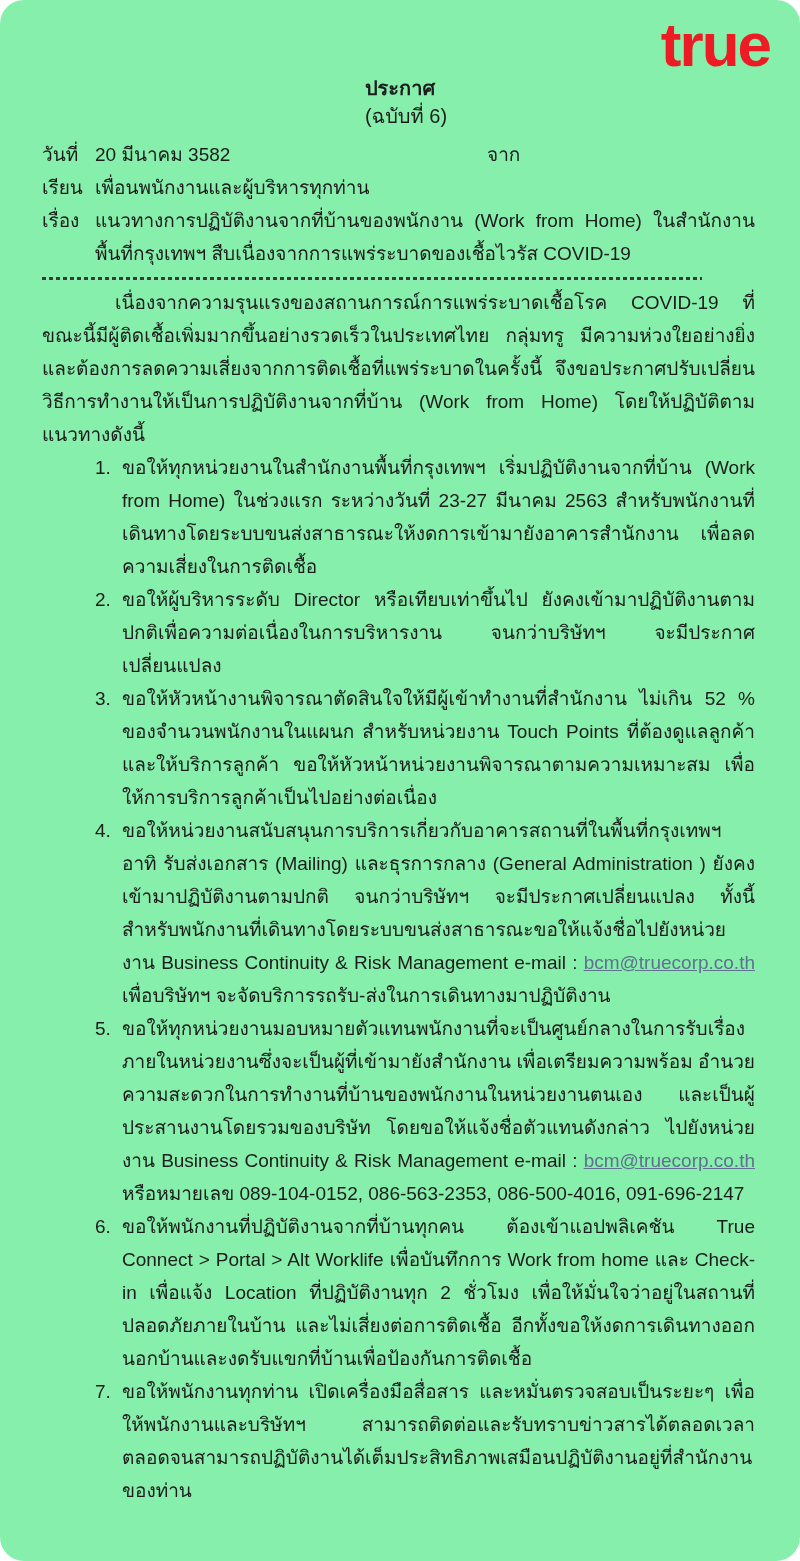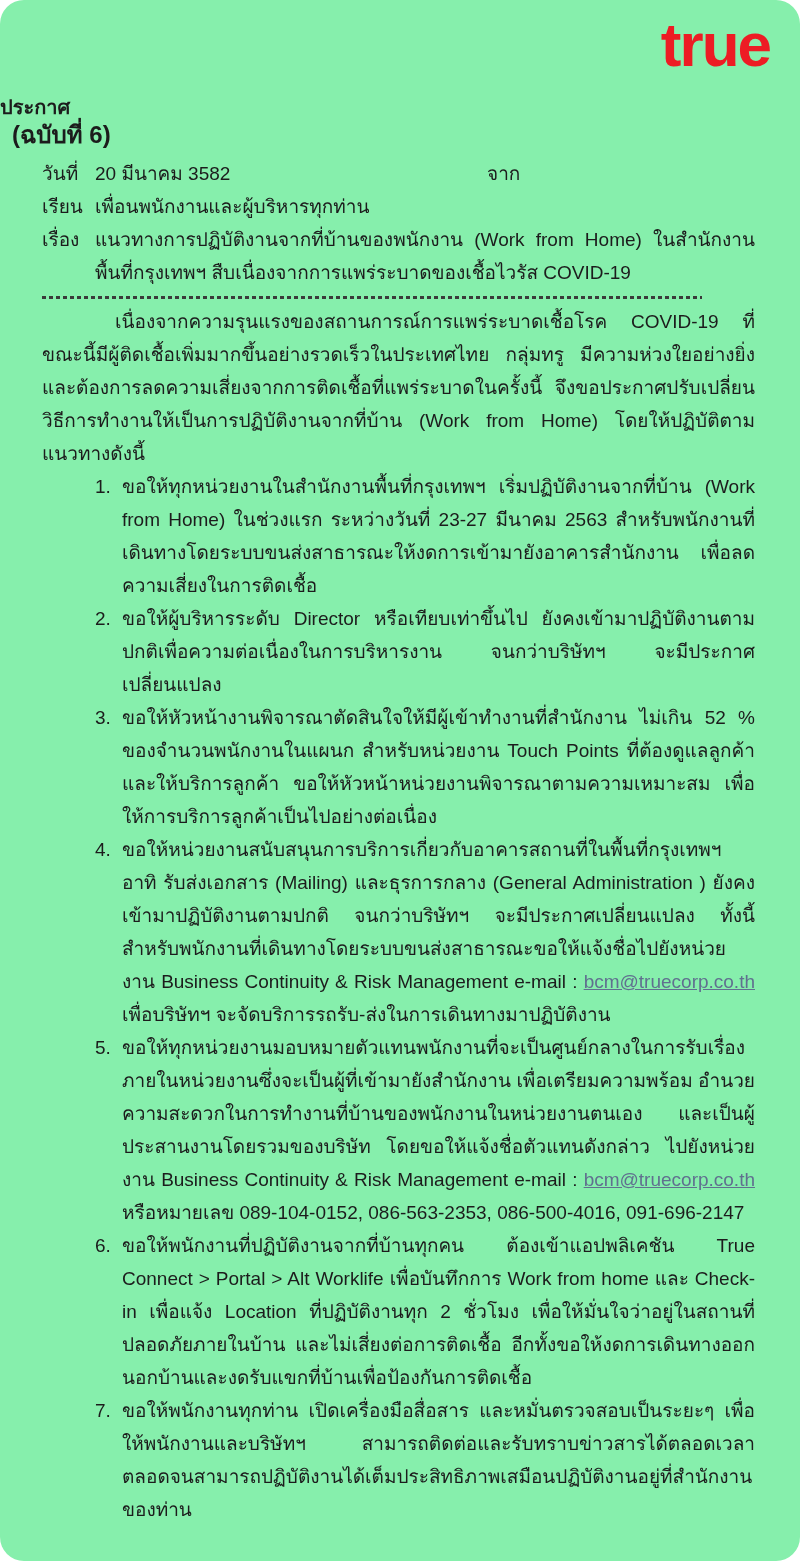--- a/index.html
+++ b/index.html
@@ -20,23 +20,23 @@
   .logo {
     position: absolute;
     top: 14px;
     right: 30px;
     font-size: 62px;
     font-weight: 800;
     letter-spacing: -2px;
     color: #ed1c24;
     line-height: 1;
   }
-  .title-block { padding-top: 93px; text-align: left; }
+  .title-block { padding-top: 74px; text-align: center; }
   .doc-title { font-size: 20px; font-weight: bold; line-height: 28px; }
-  .doc-subtitle { font-size: 24px; font-weight: bold; line-height: 28px; margin-left: 12px; }
+  .doc-subtitle { font-size: 20px; font-weight: normal; line-height: 28px; margin-left: 12px; }
   .content {
     margin: 8px 45px 0 42px;
     font-size: 19px;
     line-height: 33px;
   }
   .meta-row { display: flex; align-items: baseline; }
   .meta-label { flex: 0 0 53px; }
   .meta-value { flex: 1 1 auto; }
   .from-group { margin-left: auto; width: 268px; display: flex; }
   .from-group .meta-label { flex: 0 0 50px; }

